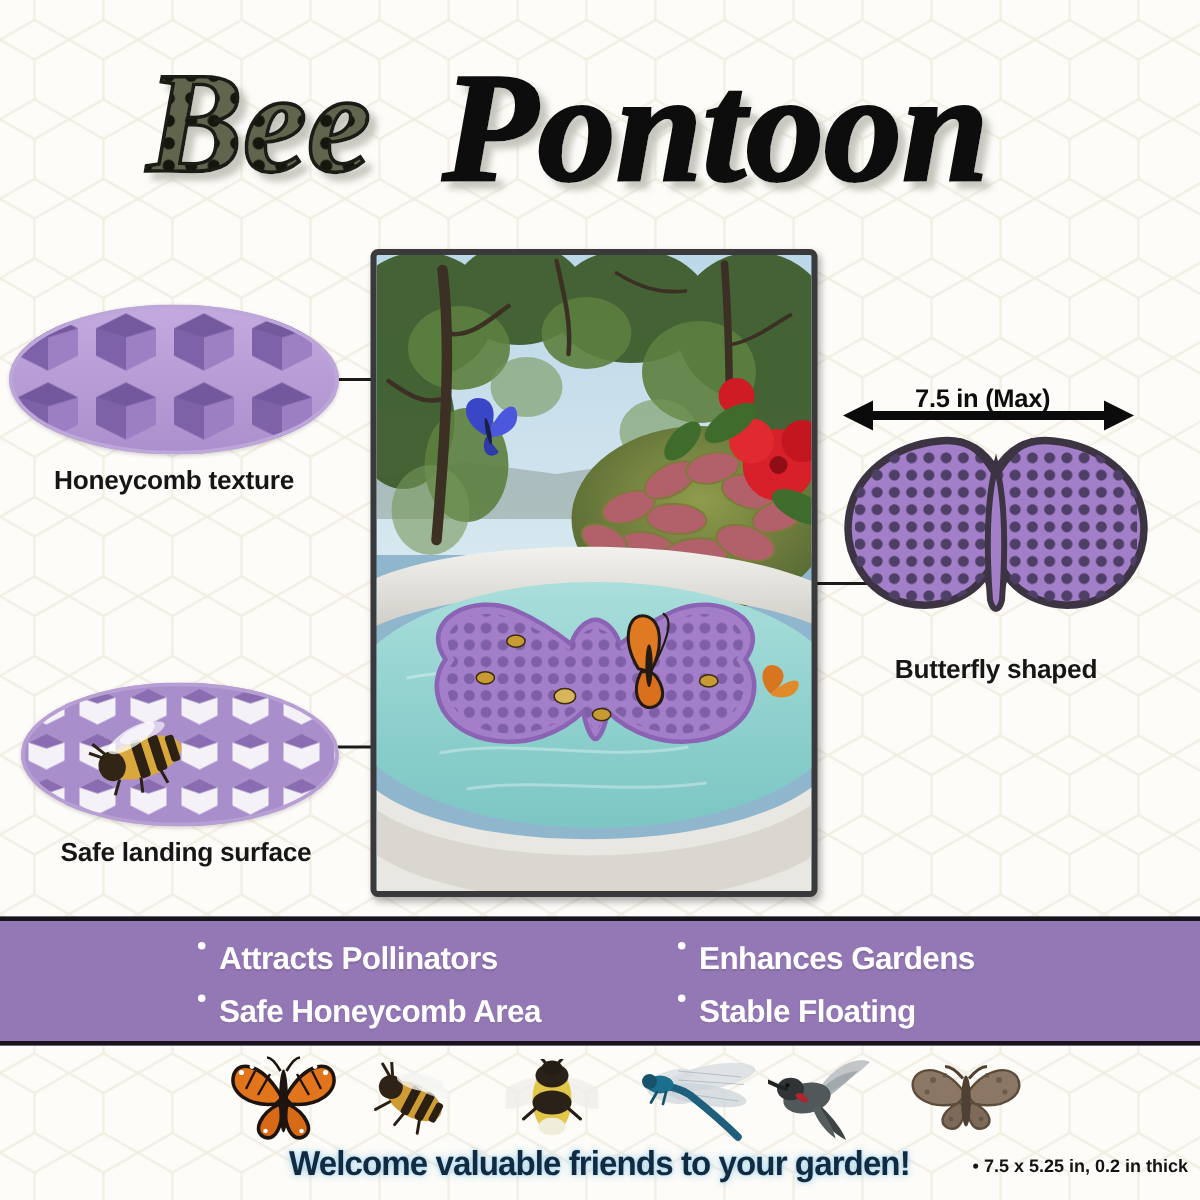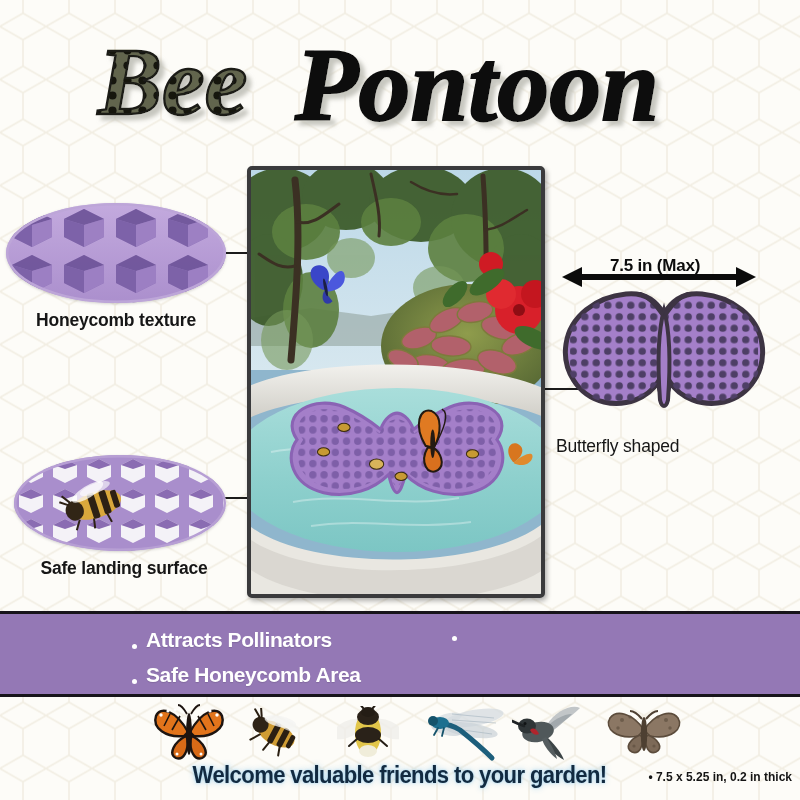--- a/index.html
+++ b/index.html
@@ -52,36 +52,36 @@
   }
   
   .dim-label{
     position:absolute;z-index:6;font-size:17px;font-weight:bold;color:#0d0d0d;
     letter-spacing:-.2px;white-space:nowrap;
   }
   .arrow-svg{position:absolute;z-index:6;}
   .bfly-wrap{position:absolute;z-index:5;}
   .bfly-wrap svg{display:block;}
   .bfly-label{
-    position:absolute;z-index:6;font-size:17.5px;font-weight:normal;color:#161616;
-    letter-spacing:-.2px;white-space:nowrap;
+    position:absolute;z-index:6;font-size:17.5px;font-weight:bold;color:#161616;
+    letter-spacing:-.2px;white-space:nowrap;text-align:center;
   }
   
   .feature-bar{
     position:absolute;left:0;top:611px;width:800px;height:86px;
     background:#9478b5;border-top:3px solid #17141a;border-bottom:3px solid #17141a;
     box-sizing:border-box;z-index:7;
   }
   .feature-grid{
     position:absolute;left:132px;top:8px;width:560px;height:70px;
     display:grid;grid-template-columns:320px 240px;grid-template-rows:35px 35px;
     align-items:center;
   }
   .feat{
-    display:flex;align-items:flex-end;gap:9px;
+    display:flex;align-items:flex-start;gap:9px;
     color:#ffffff;font-size:21px;font-weight:bold;letter-spacing:-.4px;
     font-family:"Liberation Sans", sans-serif;
     text-shadow:0 1px 1px rgba(0,0,0,.12);
   }
   .feat .dot{
     display:inline-block;width:5px;height:5px;border-radius:50%;
     background:#fff;flex:0 0 auto;margin-bottom:3px;
   }
   
   .insects{
@@ -398,24 +398,29 @@
   <div class="bfly-label" style="left:556px;top:436px;width:216px;">Butterfly shaped</div>
 
   <div class="feature-bar">
     <div class="feature-grid">
       <div class="feat">
         <span class="dot"></span>
         <span>Attracts Pollinators</span>
       </div>
       <div class="feat">
         <span class="dot"></span>
+        <span>Enhances Gardens</span>
       </div>
       <div class="feat">
         <span class="dot"></span>
         <span>Safe Honeycomb Area</span>
+      </div>
+      <div class="feat">
+        <span class="dot"></span>
+        <span>Stable Floating</span>
       </div>
     </div>
   </div>
 
   <div class="insects">
 
     <div class="insect" style="left:150px;top:4px;">
       <svg width="78" height="56" viewBox="0 0 78 56">
         <g>
           <path d="M38,28 C26,6 10,2 6,12 C2,24 16,34 34,32 Z" fill="#e2741b" stroke="#1d1410" stroke-width="2.4"></path>

